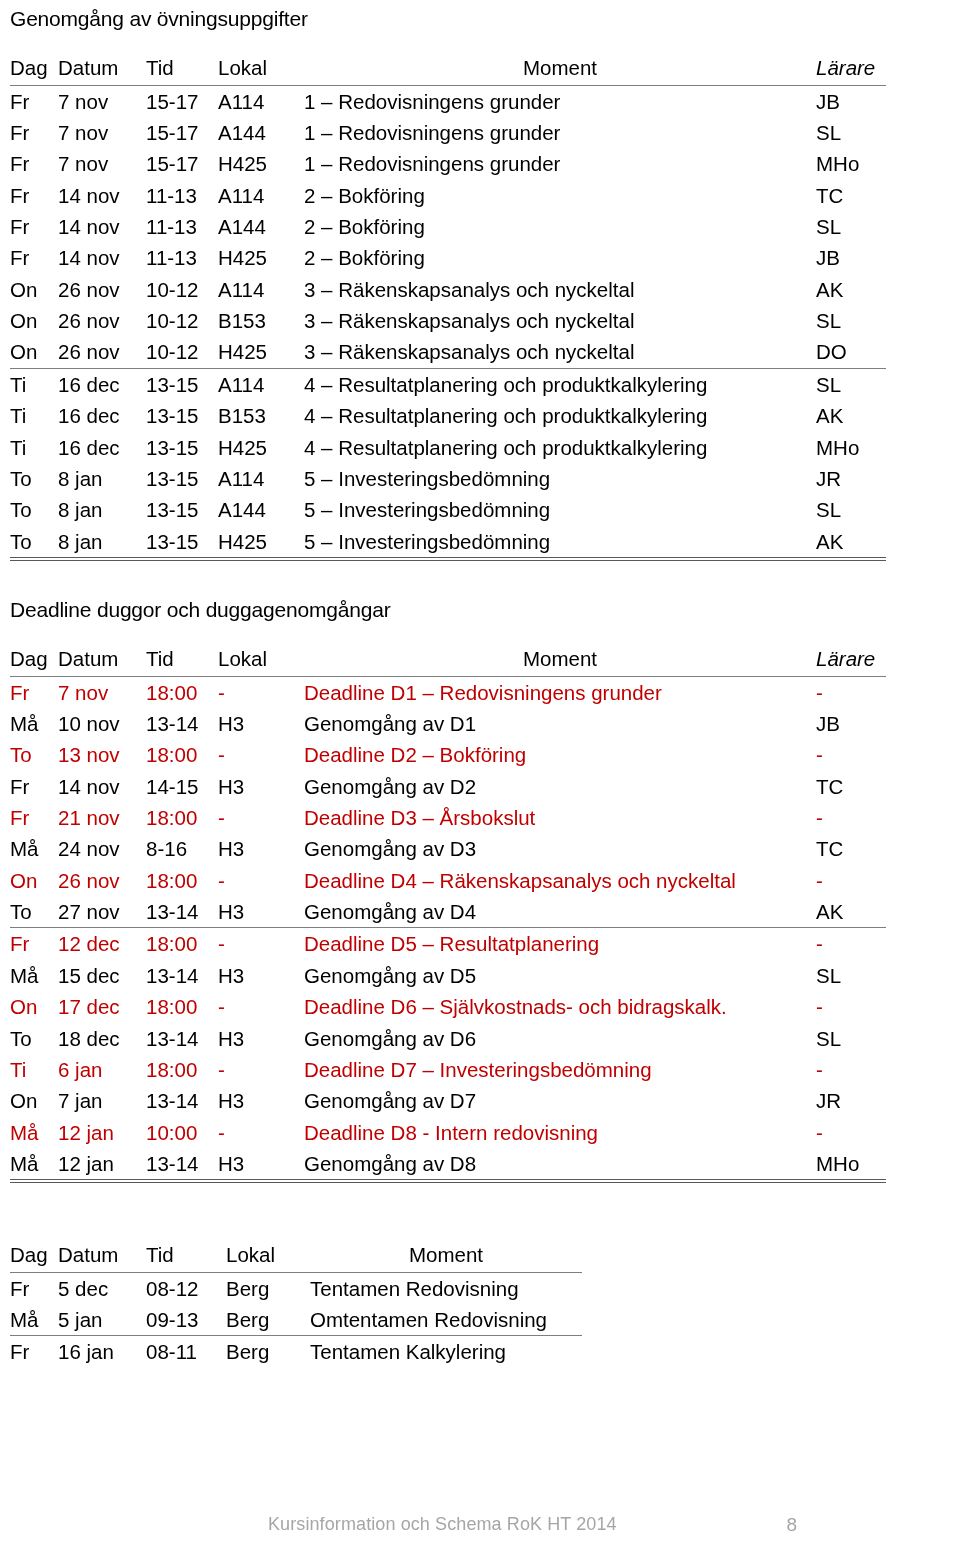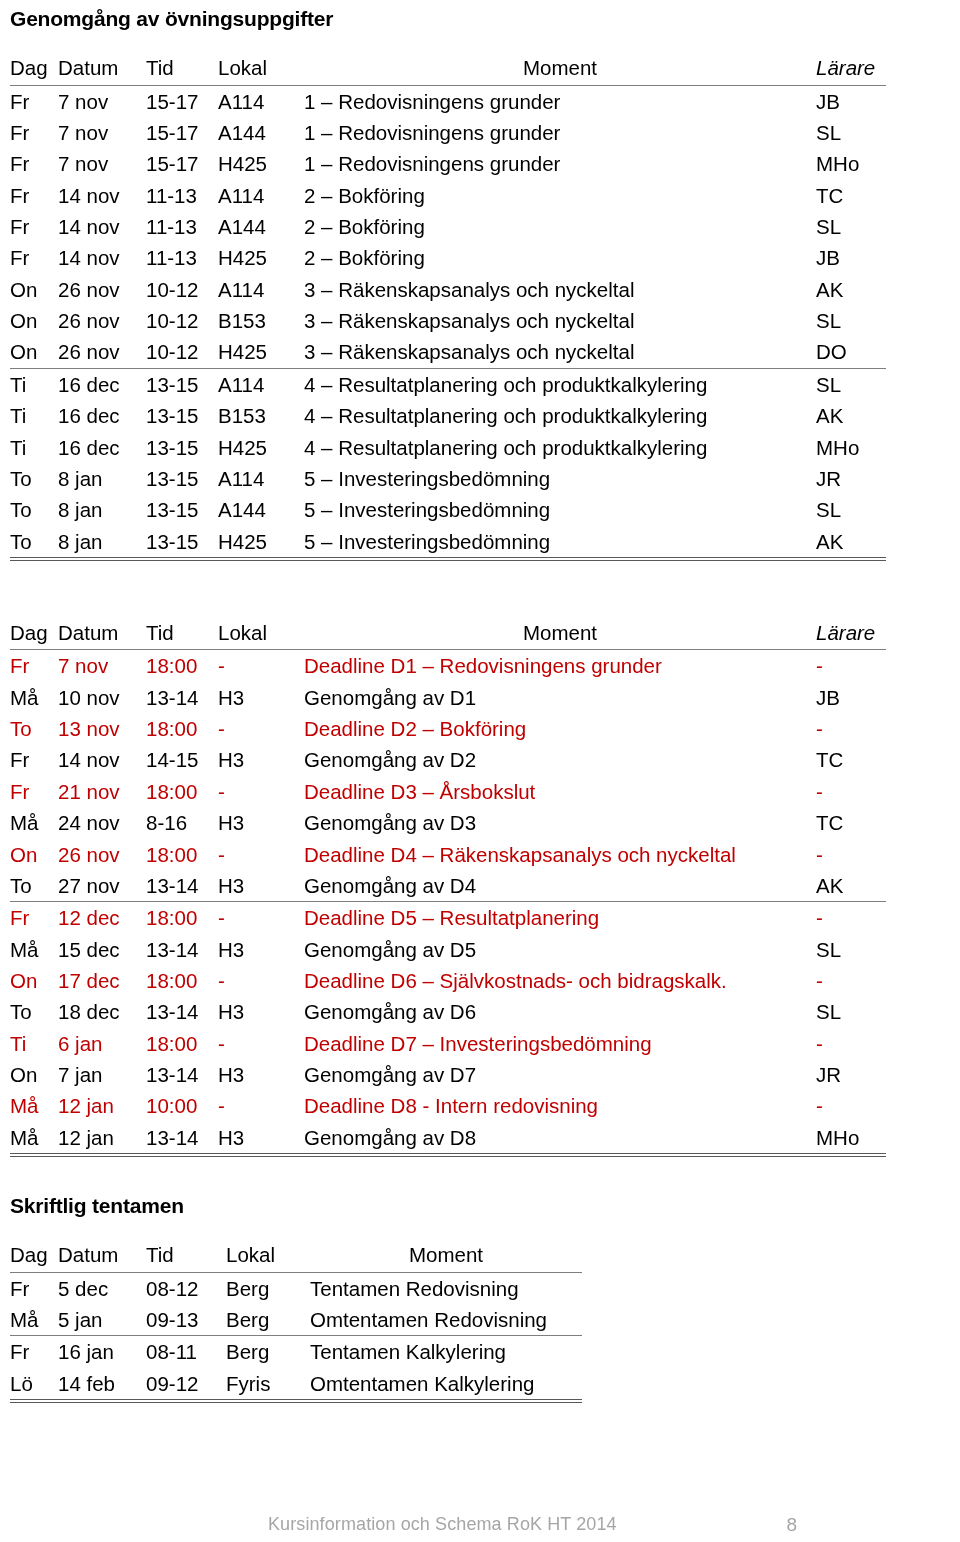--- a/index.html
+++ b/index.html
@@ -18,21 +18,21 @@
   .page {
     position: relative;
     width: 960px;
     height: 1542px;
     box-sizing: border-box;
     padding: 6px 0 0 10px;
   }
 
   h2.section-title {
     font-size: 21px;
-    font-weight: bold;
+    font-weight: normal;
     margin: 0;
     padding: 0;
     letter-spacing: -0.2px;
     line-height: 1.25;
   }
 
   .tbl {
     border-collapse: collapse;
     font-size: 20.5px;
     line-height: 1.53;
@@ -251,20 +251,21 @@
           <td>13-15</td>
           <td>H425</td>
           <td>5 – Investeringsbedömning</td>
           <td>AK</td>
         </tr>
       </tbody>
   </table>
 
   <div class="block-gap"></div>
 
+  <h2 class="section-title">Deadline duggor och duggagenomgångar</h2>
   <div class="gap-after-title"></div>
 
   <table class="tbl t12" id="table-2">
     <colgroup>
       <col class="c-dag">
         <col class="c-datum">
         <col class="c-tid">
       <col class="c-lokal">
         <col class="c-moment">
         <col class="c-larare">
@@ -406,21 +407,20 @@
           <td>13-14</td>
           <td>H3</td>
           <td>Genomgång av D8</td>
           <td>MHo</td>
         </tr>
       </tbody>
   </table>
 
   <div class="block-gap"></div>
 
-  <h2 class="section-title">Skriftlig tentamen</h2>
   <div class="gap-after-title"></div>
 
   <table class="tbl t3" id="table-3">
     <colgroup>
       <col class="c-dag">
         <col class="c-datum">
         <col class="c-tid">
       <col class="c-lokal">
         <col class="c-moment">
     </colgroup>
@@ -448,27 +448,20 @@
           <td>Berg</td>
           <td>Omtentamen Redovisning</td>
         </tr>
         <tr>
           <td>Fr</td>
           <td>16 jan</td>
           <td>08-11</td>
           <td>Berg</td>
           <td>Tentamen Kalkylering</td>
         </tr>
-        <tr class="rule-double">
-          <td>Lö</td>
-          <td>14 feb</td>
-          <td>09-12</td>
-          <td>Fyris</td>
-          <td>Omtentamen Kalkylering</td>
-        </tr>
       </tbody>
   </table>
 
   <div class="footer">
     <span class="ftxt">Kursinformation och Schema RoK HT 2014</span>
     <span class="fpage">8</span>
   </div>
 
 </div>
 

